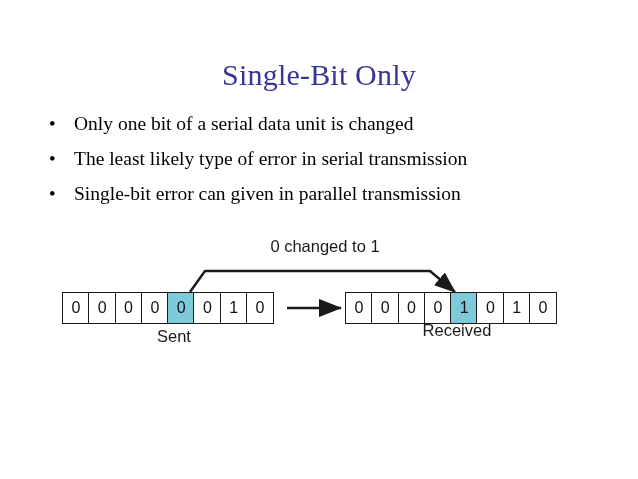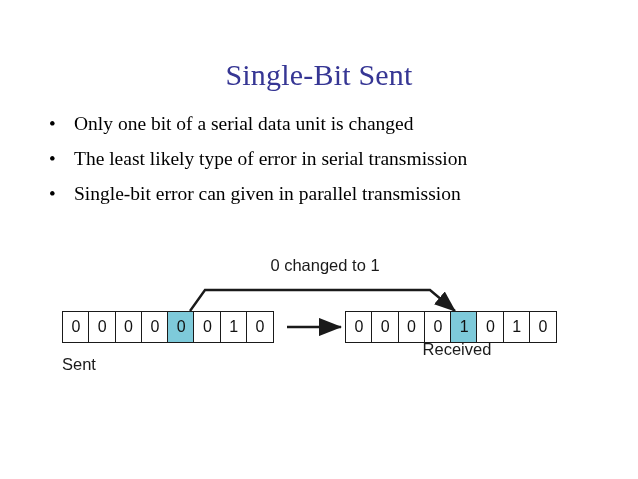--- a/index.html
+++ b/index.html
@@ -62,21 +62,20 @@
     white-space: nowrap;
   }
 
   
   #figure {
     position: absolute;
     left: 0;
     top: 232px;
     width: 638px;
     height: 130px;
-    margin-top: 19px;
   }
   #figure-svg {
     position: absolute;
     left: 0;
     top: 0;
   }
   .byte-block {
     position: absolute;
     display: flex;
     height: 32px;
@@ -102,41 +101,41 @@
     background: #7ecada;
   }
 
   .byte-caption {
     position: absolute;
     font-family: "Liberation Sans", sans-serif;
     font-size: 16.5px;
     color: #1a1a1a;
     white-space: nowrap;
   }
-  #caption-sent { left: 62px;  top: 104px; width: 224px; }
+  #caption-sent { left: 62px;  top: 95px; width: 224px; text-align: center; }
   #caption-recv { left: 345px; top: 89px; width: 224px; text-align: center; }
 
   #change-label {
     position: absolute;
     left: 180px;
     top: 5px;
     width: 290px;
     text-align: center;
     font-family: "Liberation Sans", sans-serif;
     font-size: 16.5px;
     color: #1a1a1a;
     white-space: nowrap;
   }
 </style>
 </head>
 <body>
 
 <div id="slide">
 
-  <h1 id="slide-title">Single-Bit Sent</h1>
+  <h1 id="slide-title">Single-Bit Only</h1>
 
   <div id="bullet-list">
 
     <div class="bullet-row">
       <span class="bullet-marker">•</span>
       <span class="bullet-text">Only one bit of a serial data unit is changed</span>
     </div>
 
     <div class="bullet-row">
       <span class="bullet-marker">•</span>

